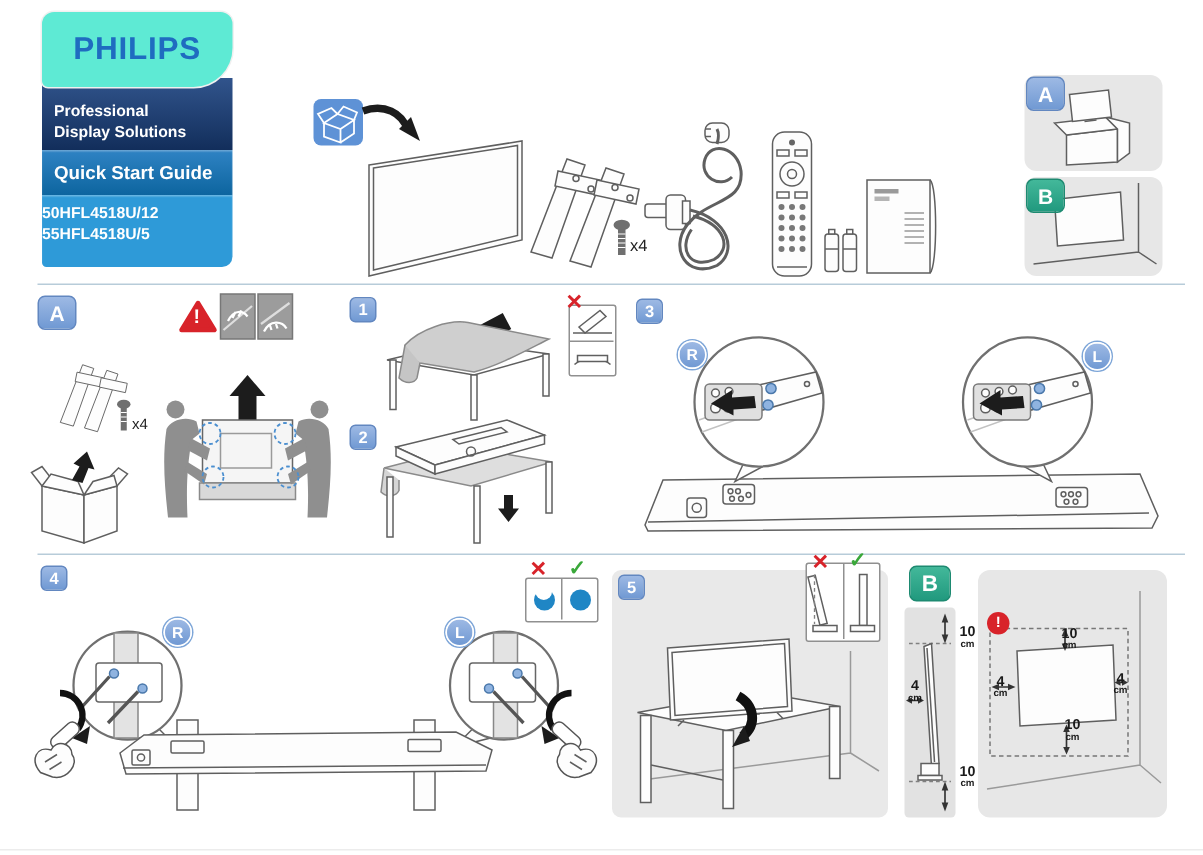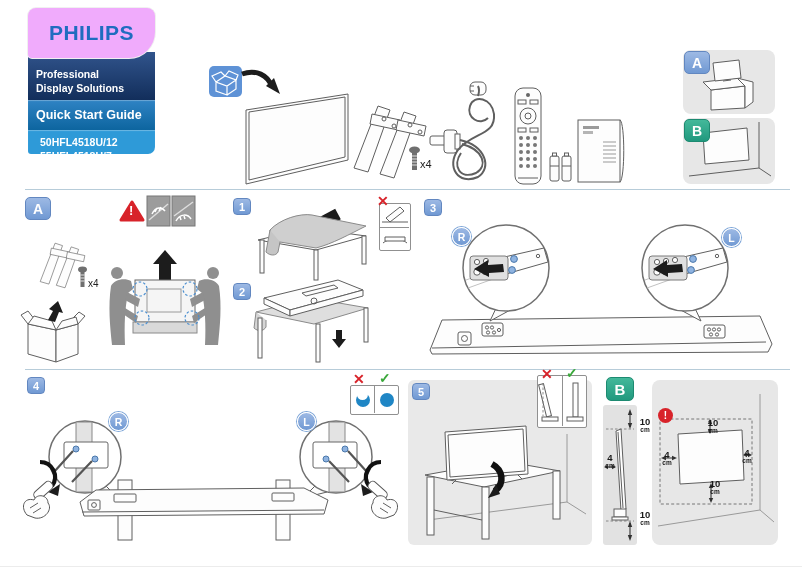--- a/index.html
+++ b/index.html
@@ -3,32 +3,32 @@
 <meta charset="utf-8">
 <style>
   * { margin:0; padding:0; box-sizing:border-box; }
   html,body { background:#fff; }
   body { font-family:"Liberation Sans", sans-serif; }
   #page { position:relative; width:802px; height:570px; background:#ffffff; overflow:hidden; }
   .abs { position:absolute; }
 
   
   #brand { position:absolute; left:28px; top:8px; width:127px; height:154px; }
-  #logo-box { position:absolute; left:0; top:0; width:127px; height:50px; background:#f0abfc;
+  #logo-box { position:absolute; left:0; top:0; width:127px; height:50px; background:#5eead4;
     border-radius:8px 8px 26px 4px; z-index:2; display:flex; align-items:center; justify-content:center;
     box-shadow:0 0 0 1px #f0f0f0; }
   #logo-box span { color:#1f6cc0; font-weight:700; font-size:21px; letter-spacing:.5px; }
   .band { position:absolute; left:0; width:127px; color:#fff; font-weight:700; }
   #band-dark { top:44px; height:48px; background:linear-gradient(180deg,#31548c,#122e5b);
     font-size:10.5px; line-height:1.3; padding:16px 0 0 8px; }
   #band-mid { top:92px; height:30px; background:linear-gradient(180deg,#2f83c4,#0d659f);
     font-size:12.5px; display:flex; align-items:center; padding-left:8px;
     box-shadow:inset 0 1px 1px rgba(255,255,255,.3); }
-  #band-light { top:122px; height:24px; background:#2e9ad8; font-size:10.5px; line-height:1.35;
-    padding:5px 0 0 12px; border-radius:0 0 7px 3px; box-shadow:inset 0 1px 1px rgba(255,255,255,.3); }
+  #band-light { top:122px; height:48px; background:#2e9ad8; font-size:10.5px; line-height:1.35;
+    padding:5px 0 0 0; border-radius:0 0 7px 3px; box-shadow:inset 0 1px 1px rgba(255,255,255,.3); }
 
   .badge { position:absolute; display:flex; align-items:center; justify-content:center; color:#fff;
     font-weight:700; background:linear-gradient(180deg,#9db9e4,#7099d3); border:1px solid #6287c0;
     border-radius:4px; z-index:5; }
   .badge.num { width:18px; height:17px; font-size:11px; }
   .badge.letter { width:26px; height:23px; font-size:14px; border-radius:5px; }
   .badge.circle { width:19px; height:19px; border-radius:50%; font-size:10.5px;
     border:1px solid #fff; box-shadow:0 0 0 1px #7ea6d8; }
   .badge.green { background:linear-gradient(180deg,#43b89a,#21997e); border-color:#1d8a71; }
 
@@ -69,21 +69,21 @@
   <div id="brand">
     <div id="band-mid" class="band">
       <span>Quick Start Guide</span>
     </div>
     <div id="band-dark" class="band">
       <span>Professional</span><br>
       <span>Display Solutions</span>
     </div>
     <div id="band-light" class="band">
       <span>50HFL4518U/12</span><br>
-      <span>55HFL4518U/7</span>
+      <span>55HFL4518U/5</span>
     </div>
     <div id="logo-box">
       <span>PHILIPS</span>
     </div>
   </div>
 
   <svg style="left:208px;top:62px" width="74" height="44" viewBox="0 0 74 44">
     <rect x="1" y="4" width="33" height="31" rx="5" fill="#5e92d6"></rect>
     <path d="M8,20 L17,14 L28,18 L19,24 Z M8,20 L8,29 L19,33 L19,24 M19,33 L28,27 L28,18 M8,20 L4,14 L13,10 L17,14 M17,14 L21,9 L30,13 L28,18" stroke="#fff" fill="none" stroke-width="1.2"></path>
     <path d="M34,12 C48,7 60,13 64,25" stroke="#1c1c1c" stroke-width="5" fill="none"></path>

